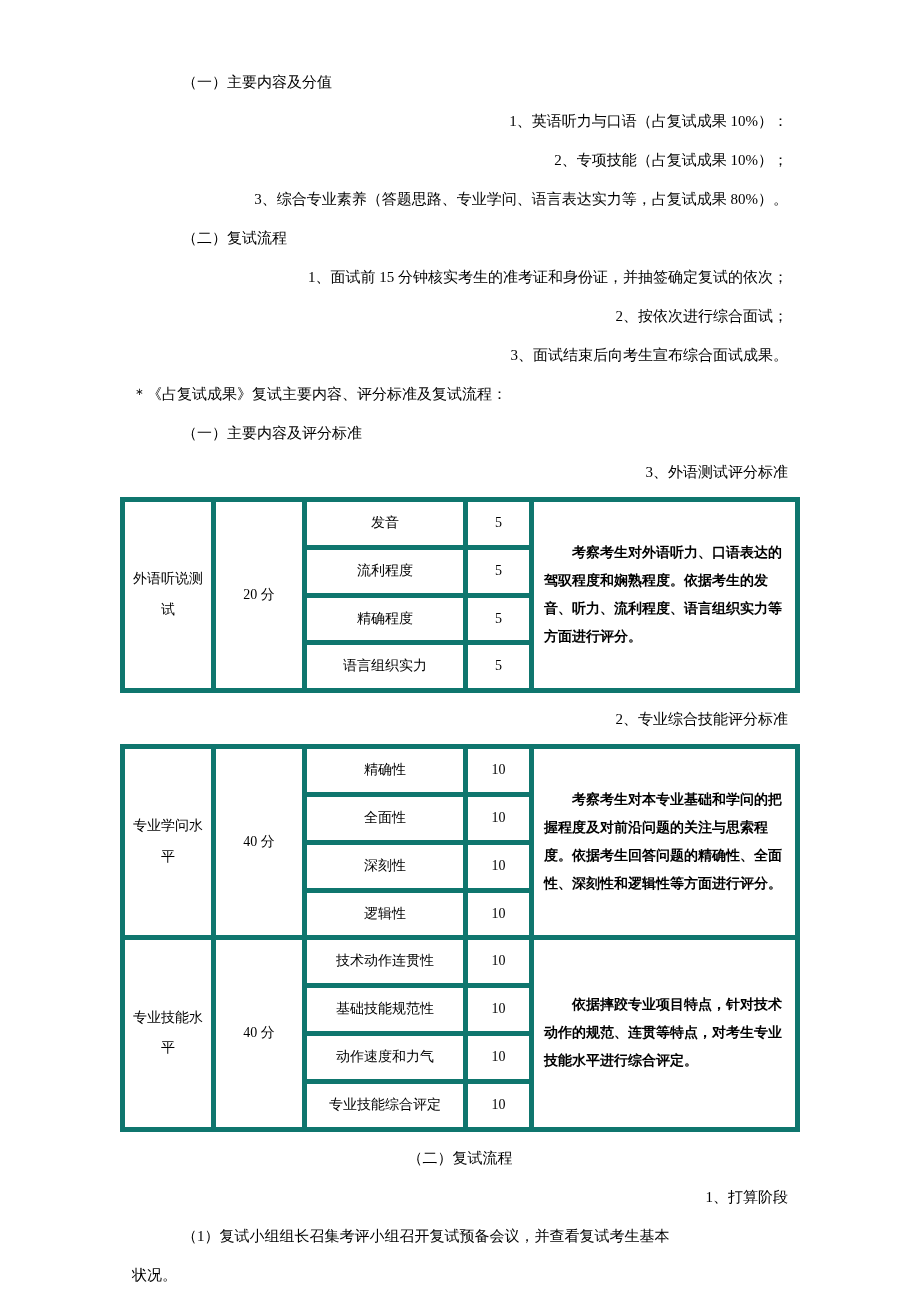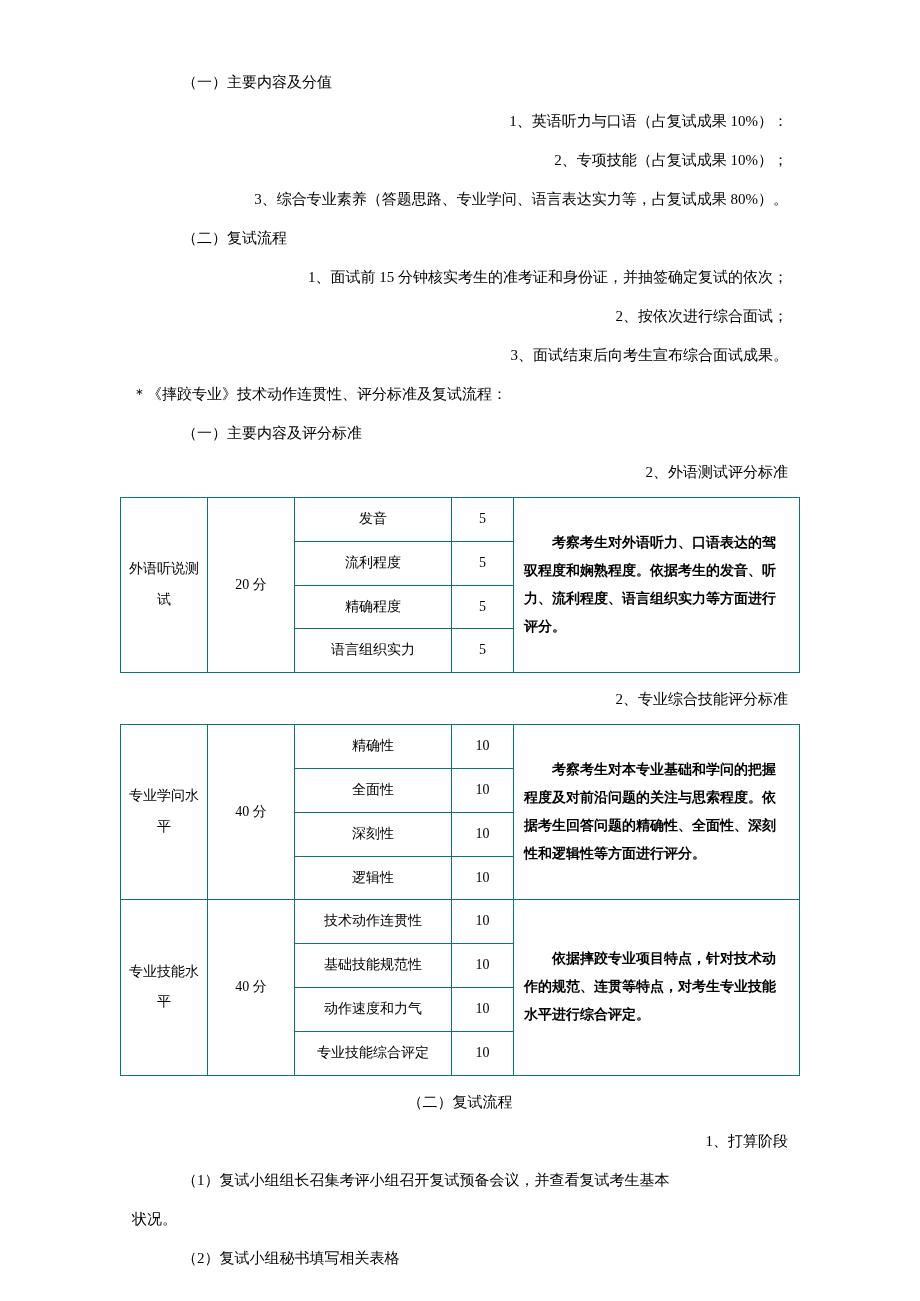--- a/index.html
+++ b/index.html
@@ -17,21 +17,21 @@
     .indent-2 { padding-left: 30px; text-align: right; }
     .star-line { padding-left: 0; }
     p { margin: 6px 12px; }
     table {
       border-collapse: collapse;
       width: 100%;
       margin: 8px 0 10px 0;
       font-size: 14px;
     }
     td {
-      border: 1px solid #0f766e;
+      border: 5px solid #0f766e;
       padding: 6px 8px;
       text-align: center;
       vertical-align: middle;
     }
     td.desc {
       text-align: left;
       line-height: 2.0;
       padding: 8px 10px;
       font-weight: bold;
     }
@@ -47,24 +47,24 @@
 <p class="indent-1">（一）主要内容及分值</p>
 <p class="indent-2">1、英语听力与口语（占复试成果 10%）：</p>
 <p class="indent-2">2、专项技能（占复试成果 10%）；</p>
 <p class="indent-2">3、综合专业素养（答题思路、专业学问、语言表达实力等，占复试成果 80%）。</p>
 
 <p class="indent-1">（二）复试流程</p>
 <p class="indent-2">1、面试前 15 分钟核实考生的准考证和身份证，并抽签确定复试的依次；</p>
 <p class="indent-2">2、按依次进行综合面试；</p>
 <p class="indent-2">3、面试结束后向考生宣布综合面试成果。</p>
 
-<p class="star-line">＊《摔跤专业》技术动作连贯性、评分标准及复试流程：</p>
+<p class="star-line">＊《占复试成果》复试主要内容、评分标准及复试流程：</p>
 
 <p class="indent-1">（一）主要内容及评分标准</p>
-<p class="indent-2">2、外语测试评分标准</p>
+<p class="indent-2">3、外语测试评分标准</p>
 
 <table>
   <tbody>
       <tr>
     <td class="rowlabel" rowspan="4">外语听说测试</td>
     <td class="score-col" rowspan="4">20 分</td>
     <td class="crit-col">发音</td>
     <td class="pts-col">5</td>
     <td class="desc" rowspan="4">　　考察考生对外语听力、口语表达的驾驭程度和娴熟程度。依据考生的发音、听力、流利程度、语言组织实力等方面进行评分。</td>
   </tr>

